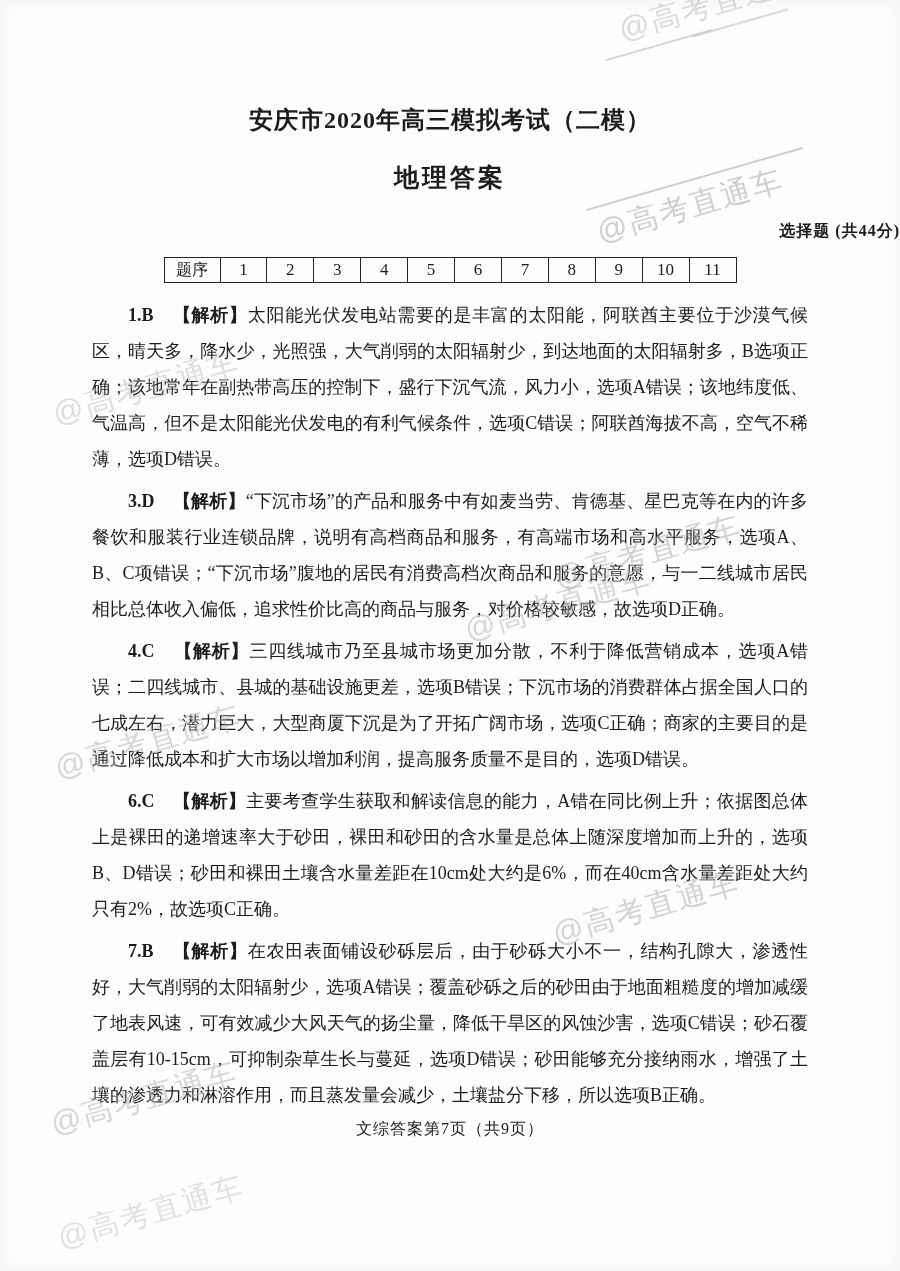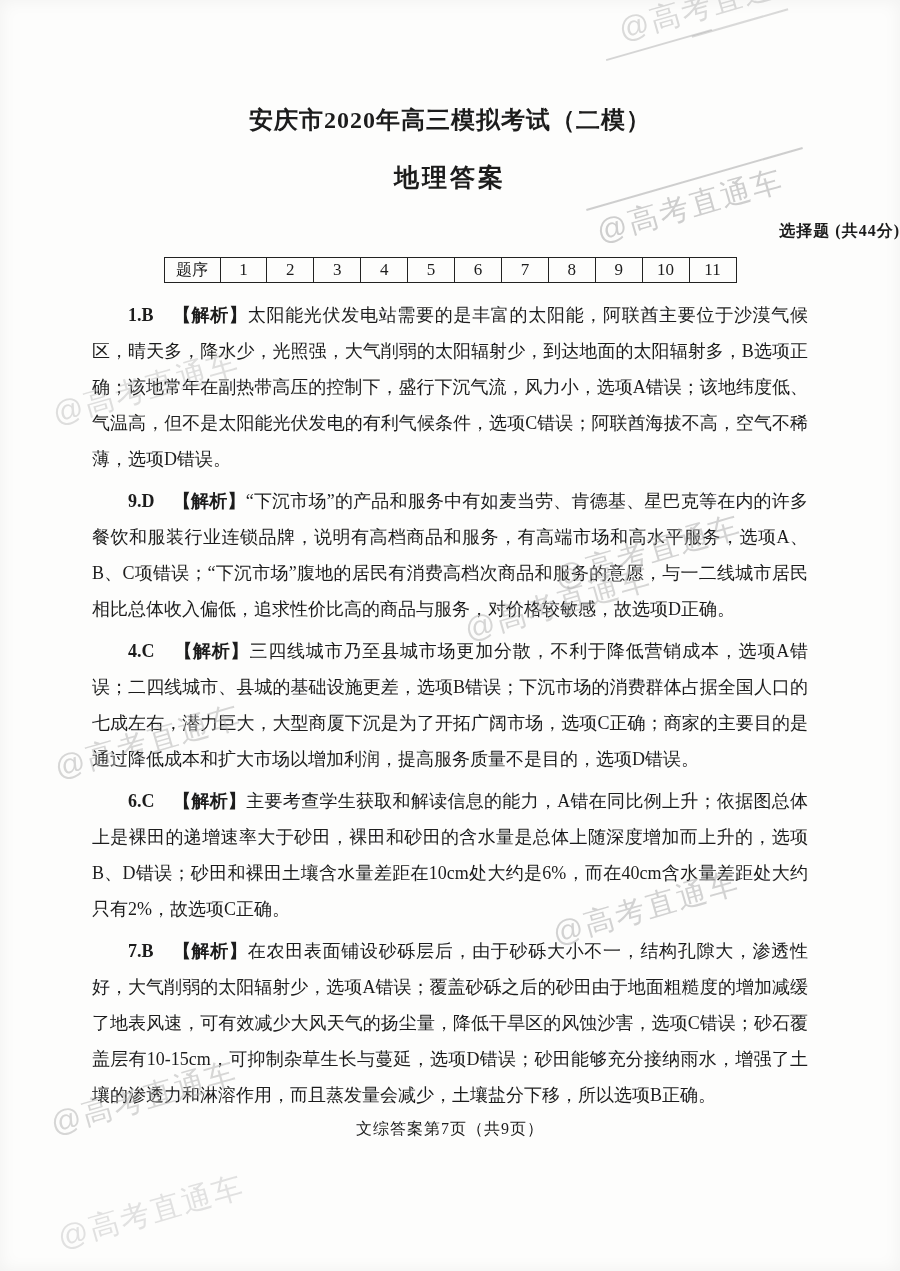--- a/index.html
+++ b/index.html
@@ -120,21 +120,21 @@
           <td>8</td>
           <td>9</td>
           <td>10</td>
           <td>11</td>
         </tr>
     </tbody>
   </table>
 
   <div class="content">
       <p class="para"><b>1.B</b>　<b>【解析】</b><span>太阳能光伏发电站需要的是丰富的太阳能，阿联酋主要位于沙漠气候区，晴天多，降水少，光照强，大气削弱的太阳辐射少，到达地面的太阳辐射多，B选项正确；该地常年在副热带高压的控制下，盛行下沉气流，风力小，选项A错误；该地纬度低、气温高，但不是太阳能光伏发电的有利气候条件，选项C错误；阿联酋海拔不高，空气不稀薄，选项D错误。</span></p>
-      <p class="para"><b>9.D</b>　<b>【解析】</b><span>“下沉市场”的产品和服务中有如麦当劳、肯德基、星巴克等在内的许多餐饮和服装行业连锁品牌，说明有高档商品和服务，有高端市场和高水平服务，选项A、B、C项错误；“下沉市场”腹地的居民有消费高档次商品和服务的意愿，与一二线城市居民相比总体收入偏低，追求性价比高的商品与服务，对价格较敏感，故选项D正确。</span></p>
+      <p class="para"><b>3.D</b>　<b>【解析】</b><span>“下沉市场”的产品和服务中有如麦当劳、肯德基、星巴克等在内的许多餐饮和服装行业连锁品牌，说明有高档商品和服务，有高端市场和高水平服务，选项A、B、C项错误；“下沉市场”腹地的居民有消费高档次商品和服务的意愿，与一二线城市居民相比总体收入偏低，追求性价比高的商品与服务，对价格较敏感，故选项D正确。</span></p>
       <p class="para"><b>4.C</b>　<b>【解析】</b><span>三四线城市乃至县城市场更加分散，不利于降低营销成本，选项A错误；二四线城市、县城的基础设施更差，选项B错误；下沉市场的消费群体占据全国人口的七成左右，潜力巨大，大型商厦下沉是为了开拓广阔市场，选项C正确；商家的主要目的是通过降低成本和扩大市场以增加利润，提高服务质量不是目的，选项D错误。</span></p>
       <p class="para"><b>6.C</b>　<b>【解析】</b><span>主要考查学生获取和解读信息的能力，A错在同比例上升；依据图总体上是裸田的递增速率大于砂田，裸田和砂田的含水量是总体上随深度增加而上升的，选项B、D错误；砂田和裸田土壤含水量差距在10cm处大约是6%，而在40cm含水量差距处大约只有2%，故选项C正确。</span></p>
       <p class="para"><b>7.B</b>　<b>【解析】</b><span>在农田表面铺设砂砾层后，由于砂砾大小不一，结构孔隙大，渗透性好，大气削弱的太阳辐射少，选项A错误；覆盖砂砾之后的砂田由于地面粗糙度的增加减缓了地表风速，可有效减少大风天气的扬尘量，降低干旱区的风蚀沙害，选项C错误；砂石覆盖层有10-15cm，可抑制杂草生长与蔓延，选项D错误；砂田能够充分接纳雨水，增强了土壤的渗透力和淋溶作用，而且蒸发量会减少，土壤盐分下移，所以选项B正确。</span></p>
     </div>
 
   <div class="footer">文综答案第7页（共9页）</div>
 
   <div class="watermark wm-a">@高考直通车</div>
   <div class="wm-line line-a1"></div>
   <div class="wm-line line-a2"></div>

